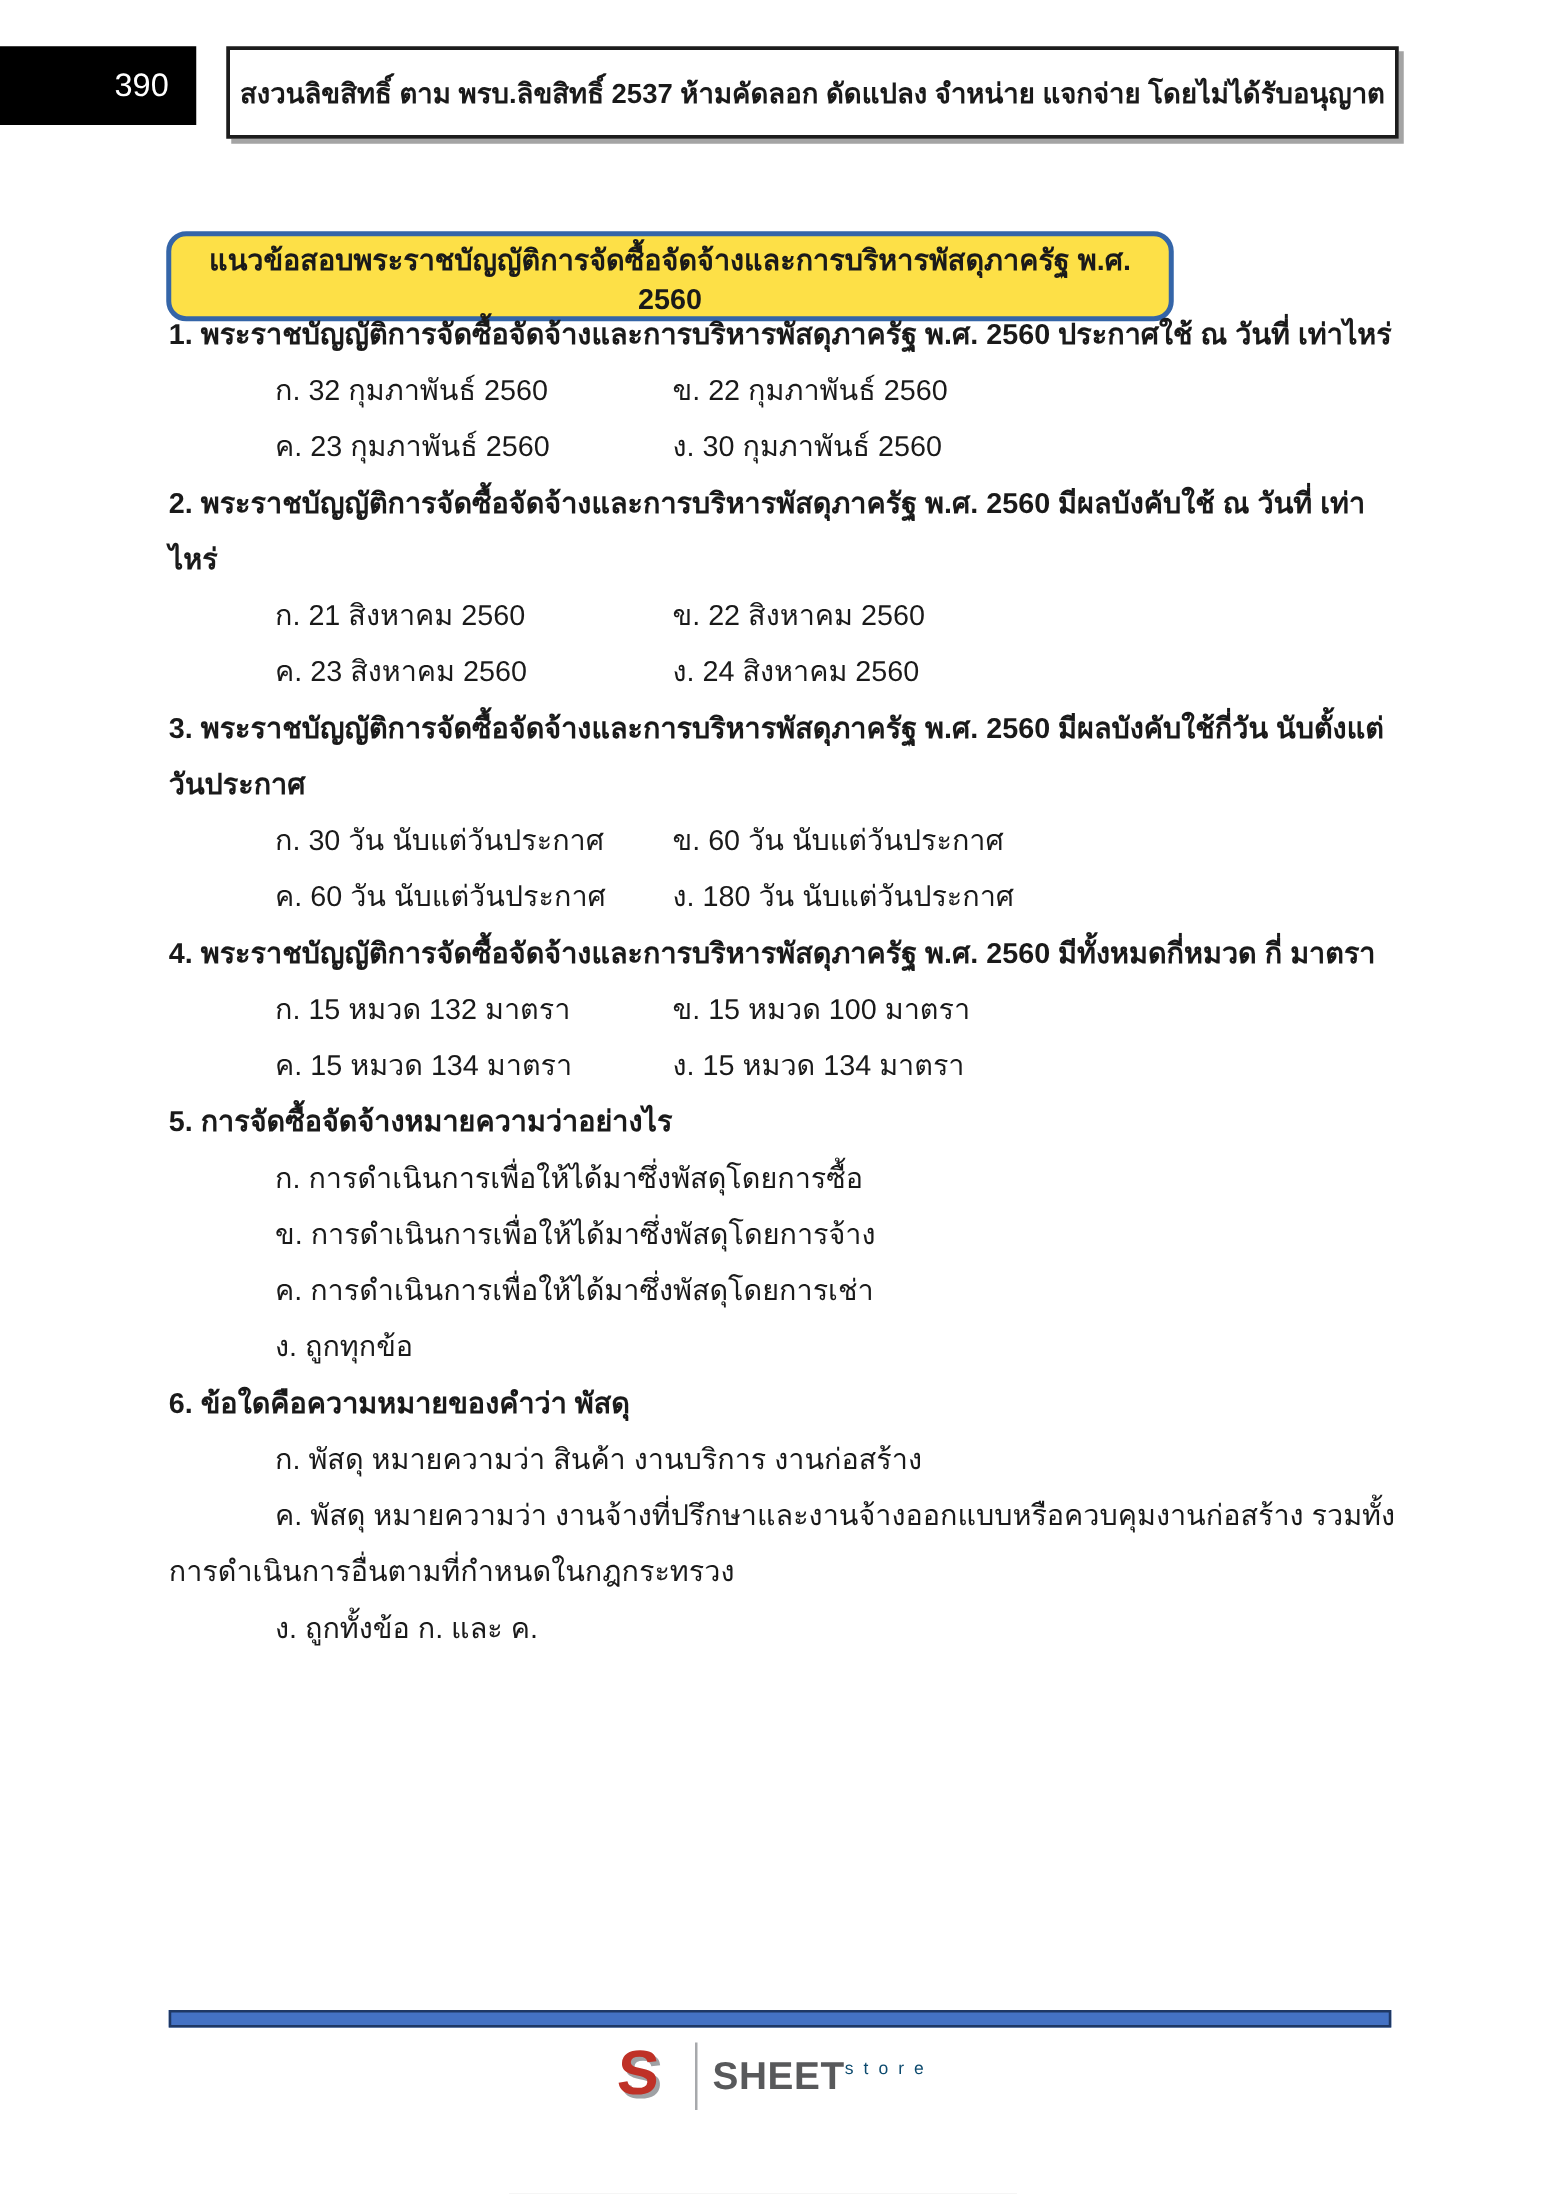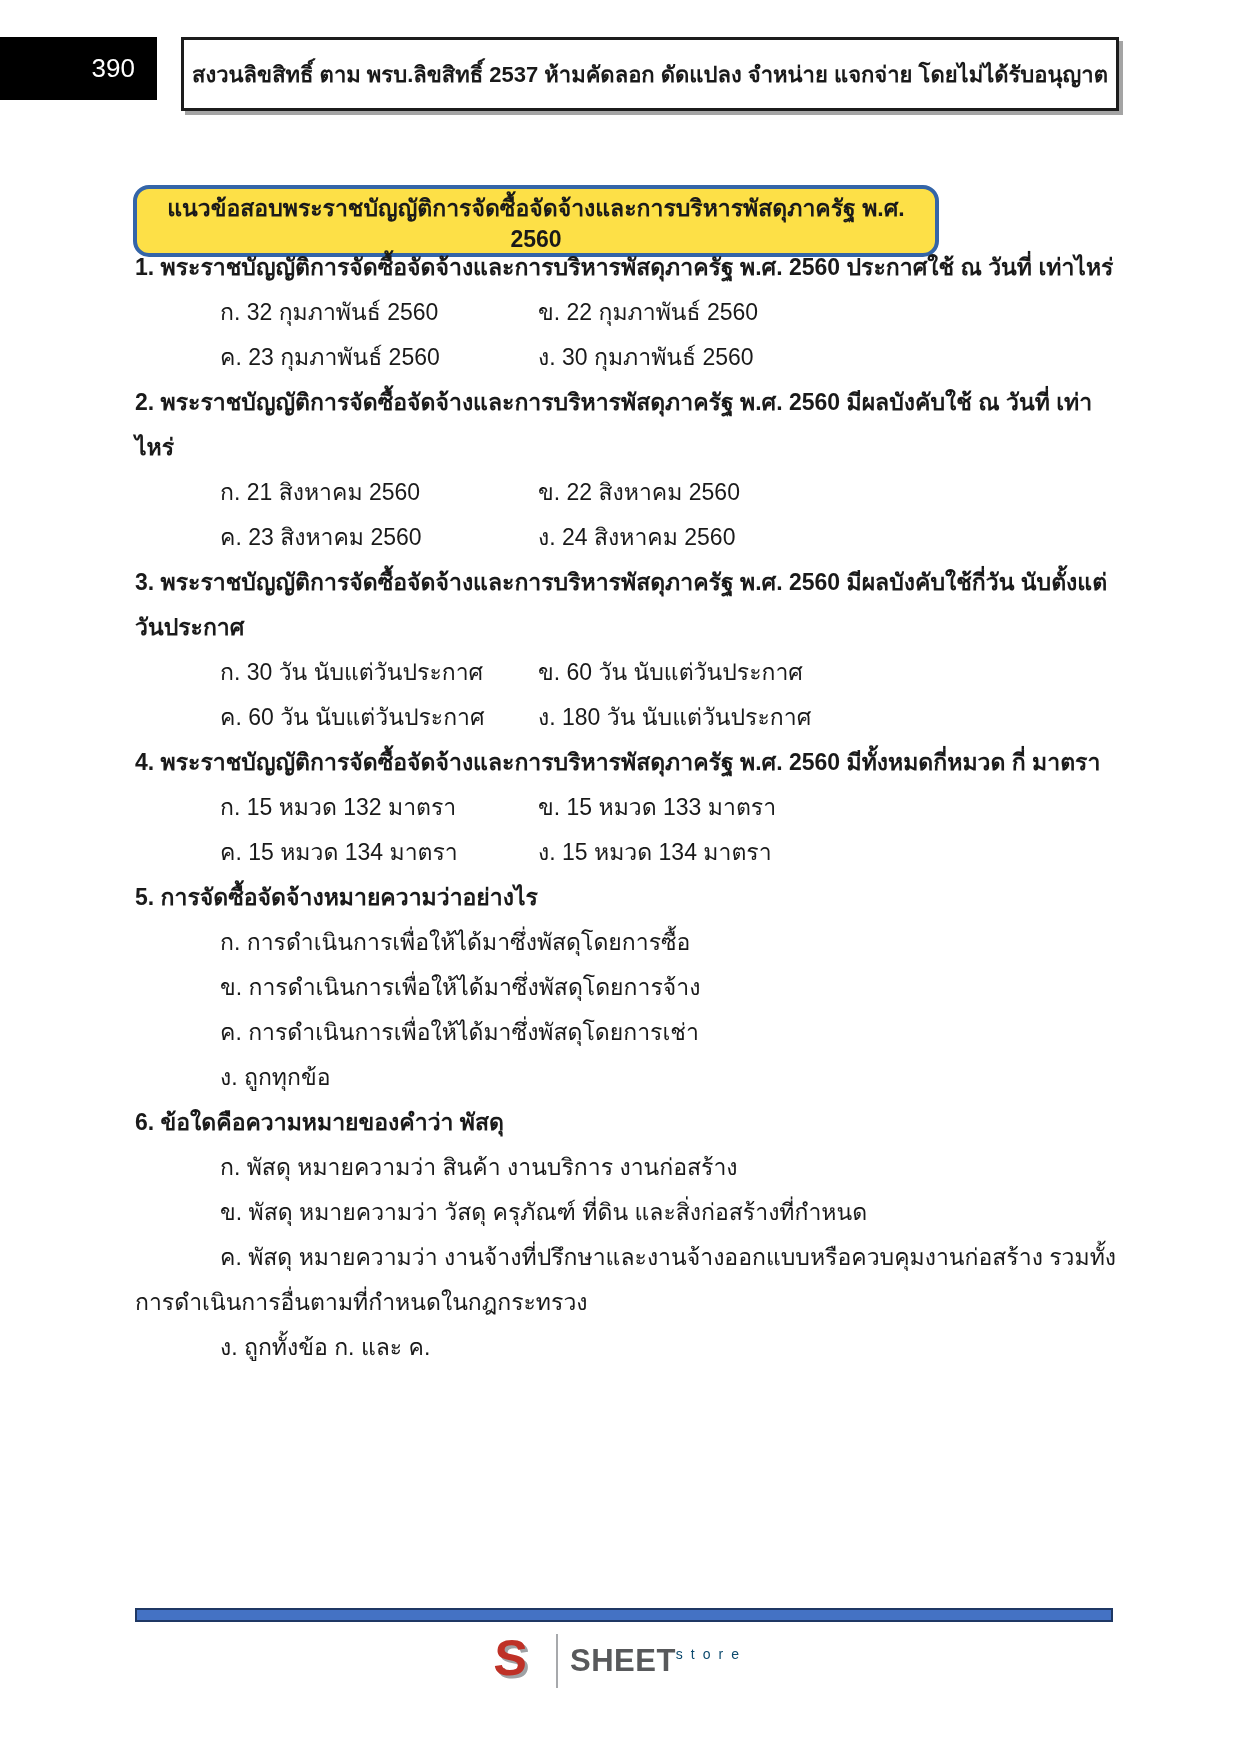--- a/index.html
+++ b/index.html
@@ -172,41 +172,40 @@
         <div class="opt-cell">ข. 60  วัน นับแต่วันประกาศ</div>
         <div class="opt-cell">ค. 60  วัน นับแต่วันประกาศ</div>
         <div class="opt-cell">ง. 180 วัน นับแต่วันประกาศ</div>
       </div>
     </div>
 
     <div>
       <p class="q-text">4. พระราชบัญญัติการจัดซื้อจัดจ้างและการบริหารพัสดุภาครัฐ พ.ศ. 2560  มีทั้งหมดกี่หมวด กี่ มาตรา</p>
       <div class="opt-grid">
         <div class="opt-cell">ก. 15 หมวด  132 มาตรา</div>
-        <div class="opt-cell">ข. 15 หมวด  133 มาตรา</div>
+        <div class="opt-cell">ข. 15 หมวด  100 มาตรา</div>
         <div class="opt-cell">ค. 15 หมวด  134 มาตรา</div>
         <div class="opt-cell">ง. 15 หมวด  134 มาตรา</div>
       </div>
     </div>
 
     <div>
       <p class="q-text">5. การจัดซื้อจัดจ้างหมายความว่าอย่างไร</p>
       <div class="opt-list">
         <p>ก. การดำเนินการเพื่อให้ได้มาซึ่งพัสดุโดยการซื้อ</p>
         <p>ข. การดำเนินการเพื่อให้ได้มาซึ่งพัสดุโดยการจ้าง</p>
         <p>ค. การดำเนินการเพื่อให้ได้มาซึ่งพัสดุโดยการเช่า</p>
         <p>ง. ถูกทุกข้อ</p>
       </div>
     </div>
 
     <div>
       <p class="q-text">6.  ข้อใดคือความหมายของคำว่า พัสดุ</p>
       <div class="opt-list">
         <p>ก. พัสดุ หมายความว่า สินค้า งานบริการ งานก่อสร้าง</p>
-        <p>ข. พัสดุ หมายความว่า วัสดุ ครุภัณฑ์ ที่ดิน และสิ่งก่อสร้างที่กำหนด</p>
         <p>ค. พัสดุ หมายความว่า งานจ้างที่ปรึกษาและงานจ้างออกแบบหรือควบคุมงานก่อสร้าง รวมทั้ง การดำเนินการอื่นตามที่กำหนดในกฎกระทรวง</p>
         <p>ง. ถูกทั้งข้อ ก. และ ค.</p>
       </div>
     </div>
 
   </div>
 
   <div class="footer-bar"></div>
 
   <div class="logo">

